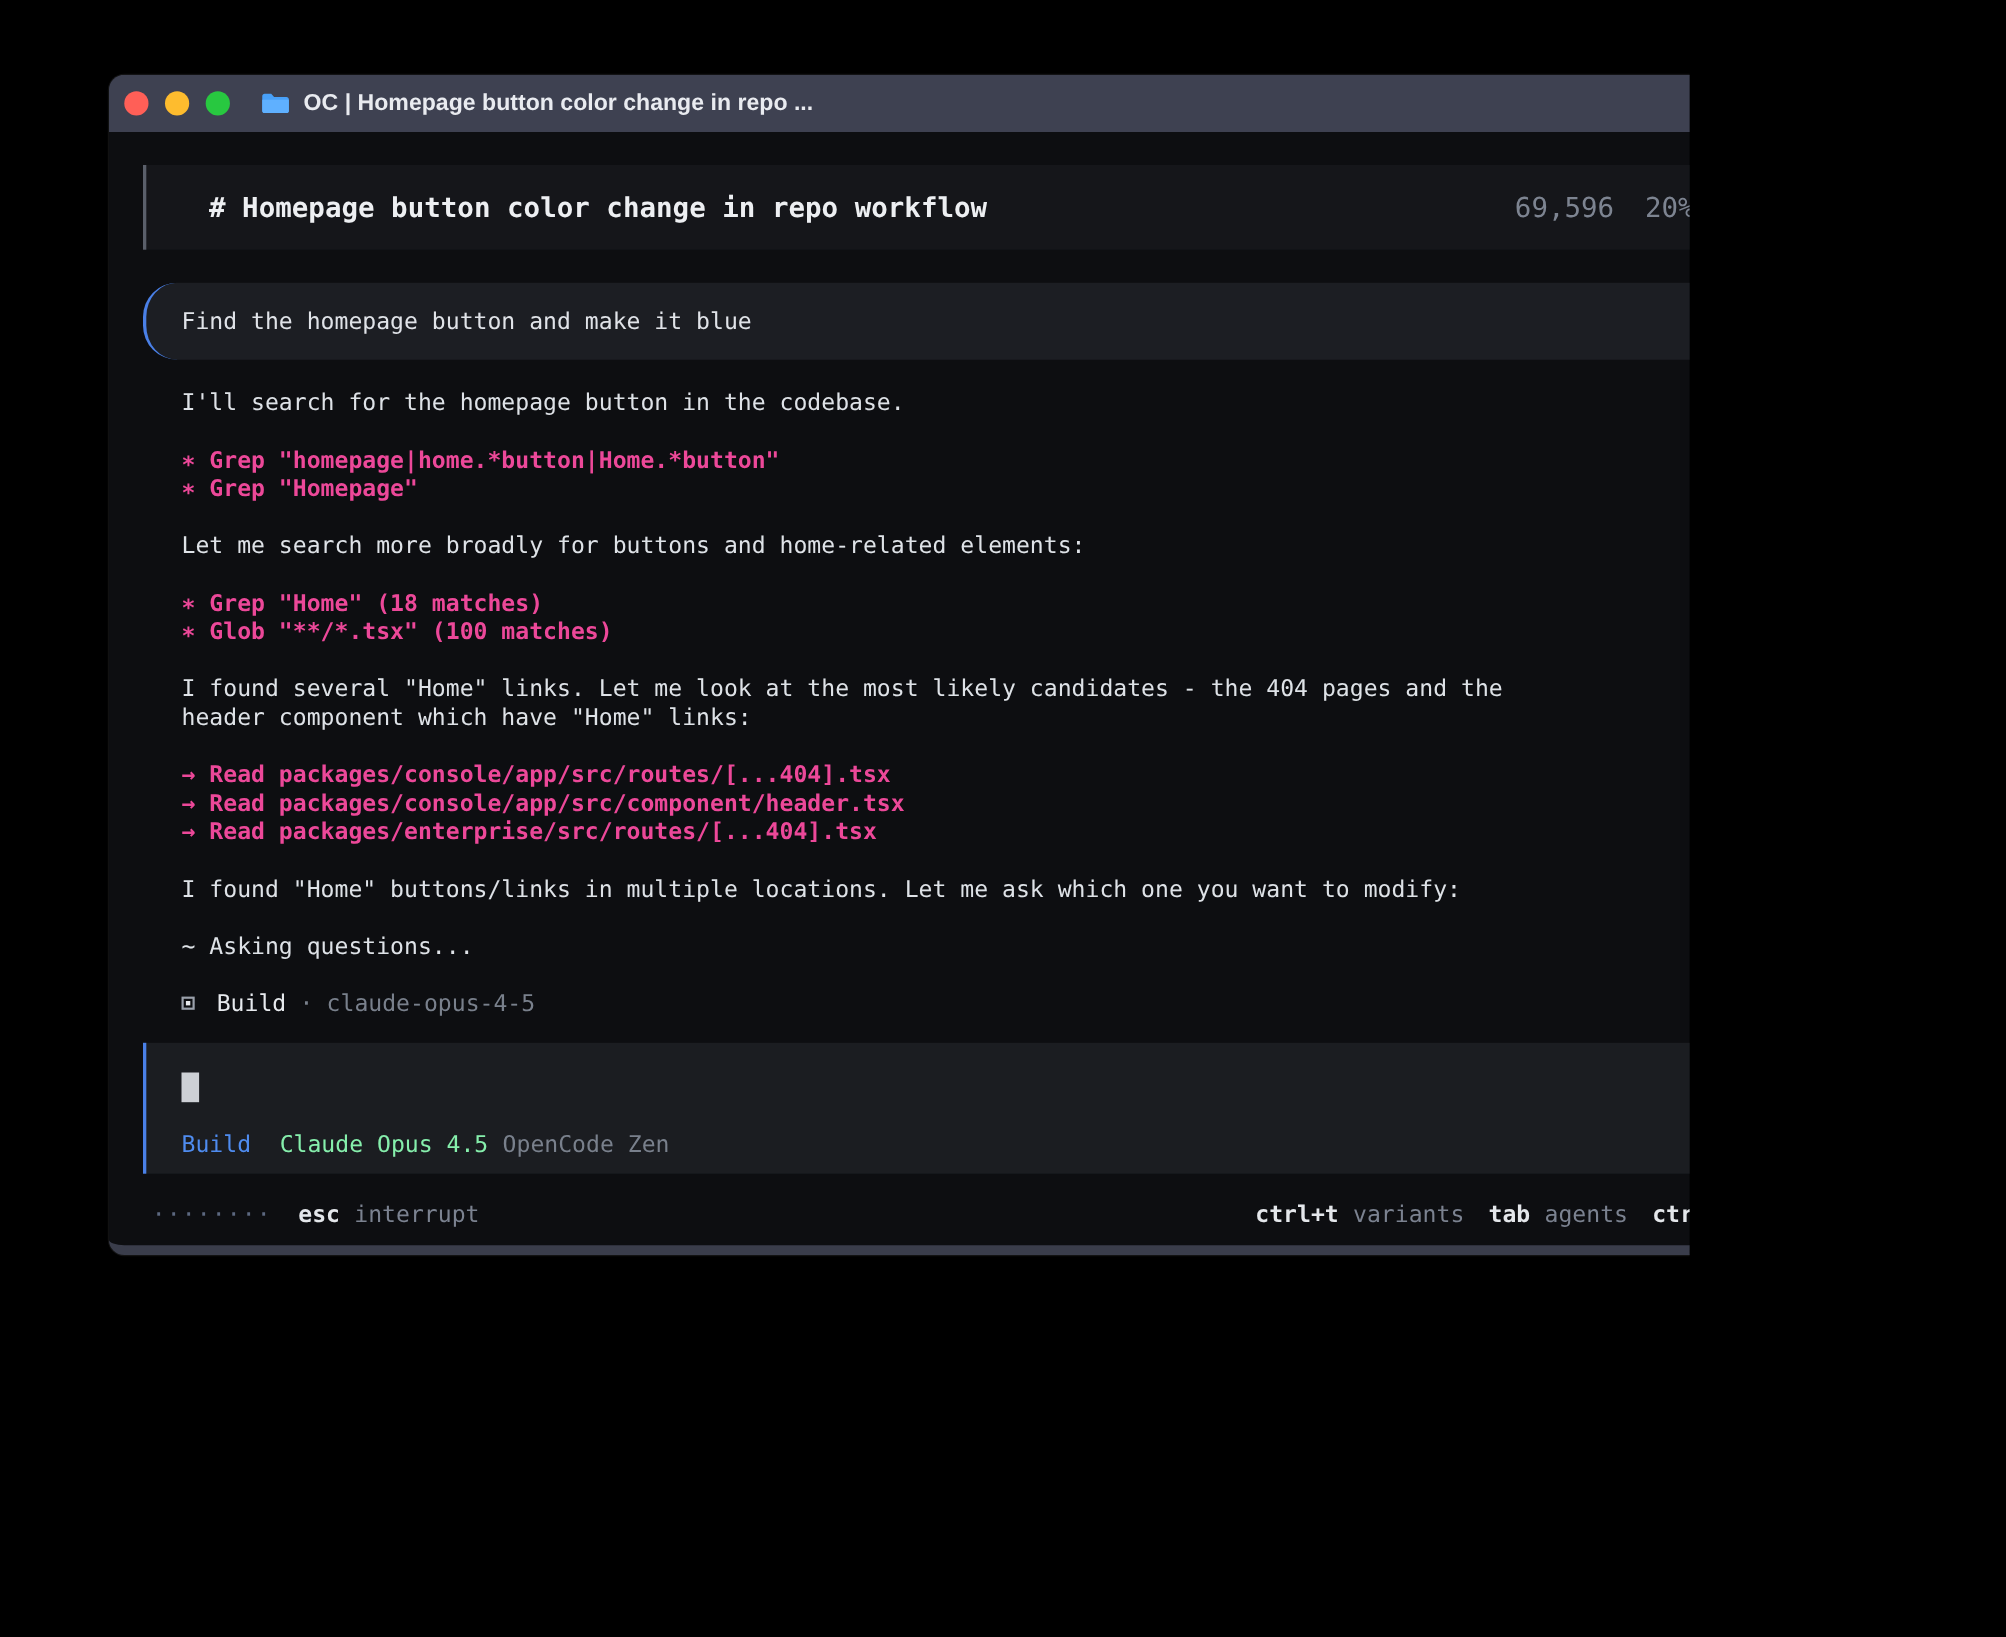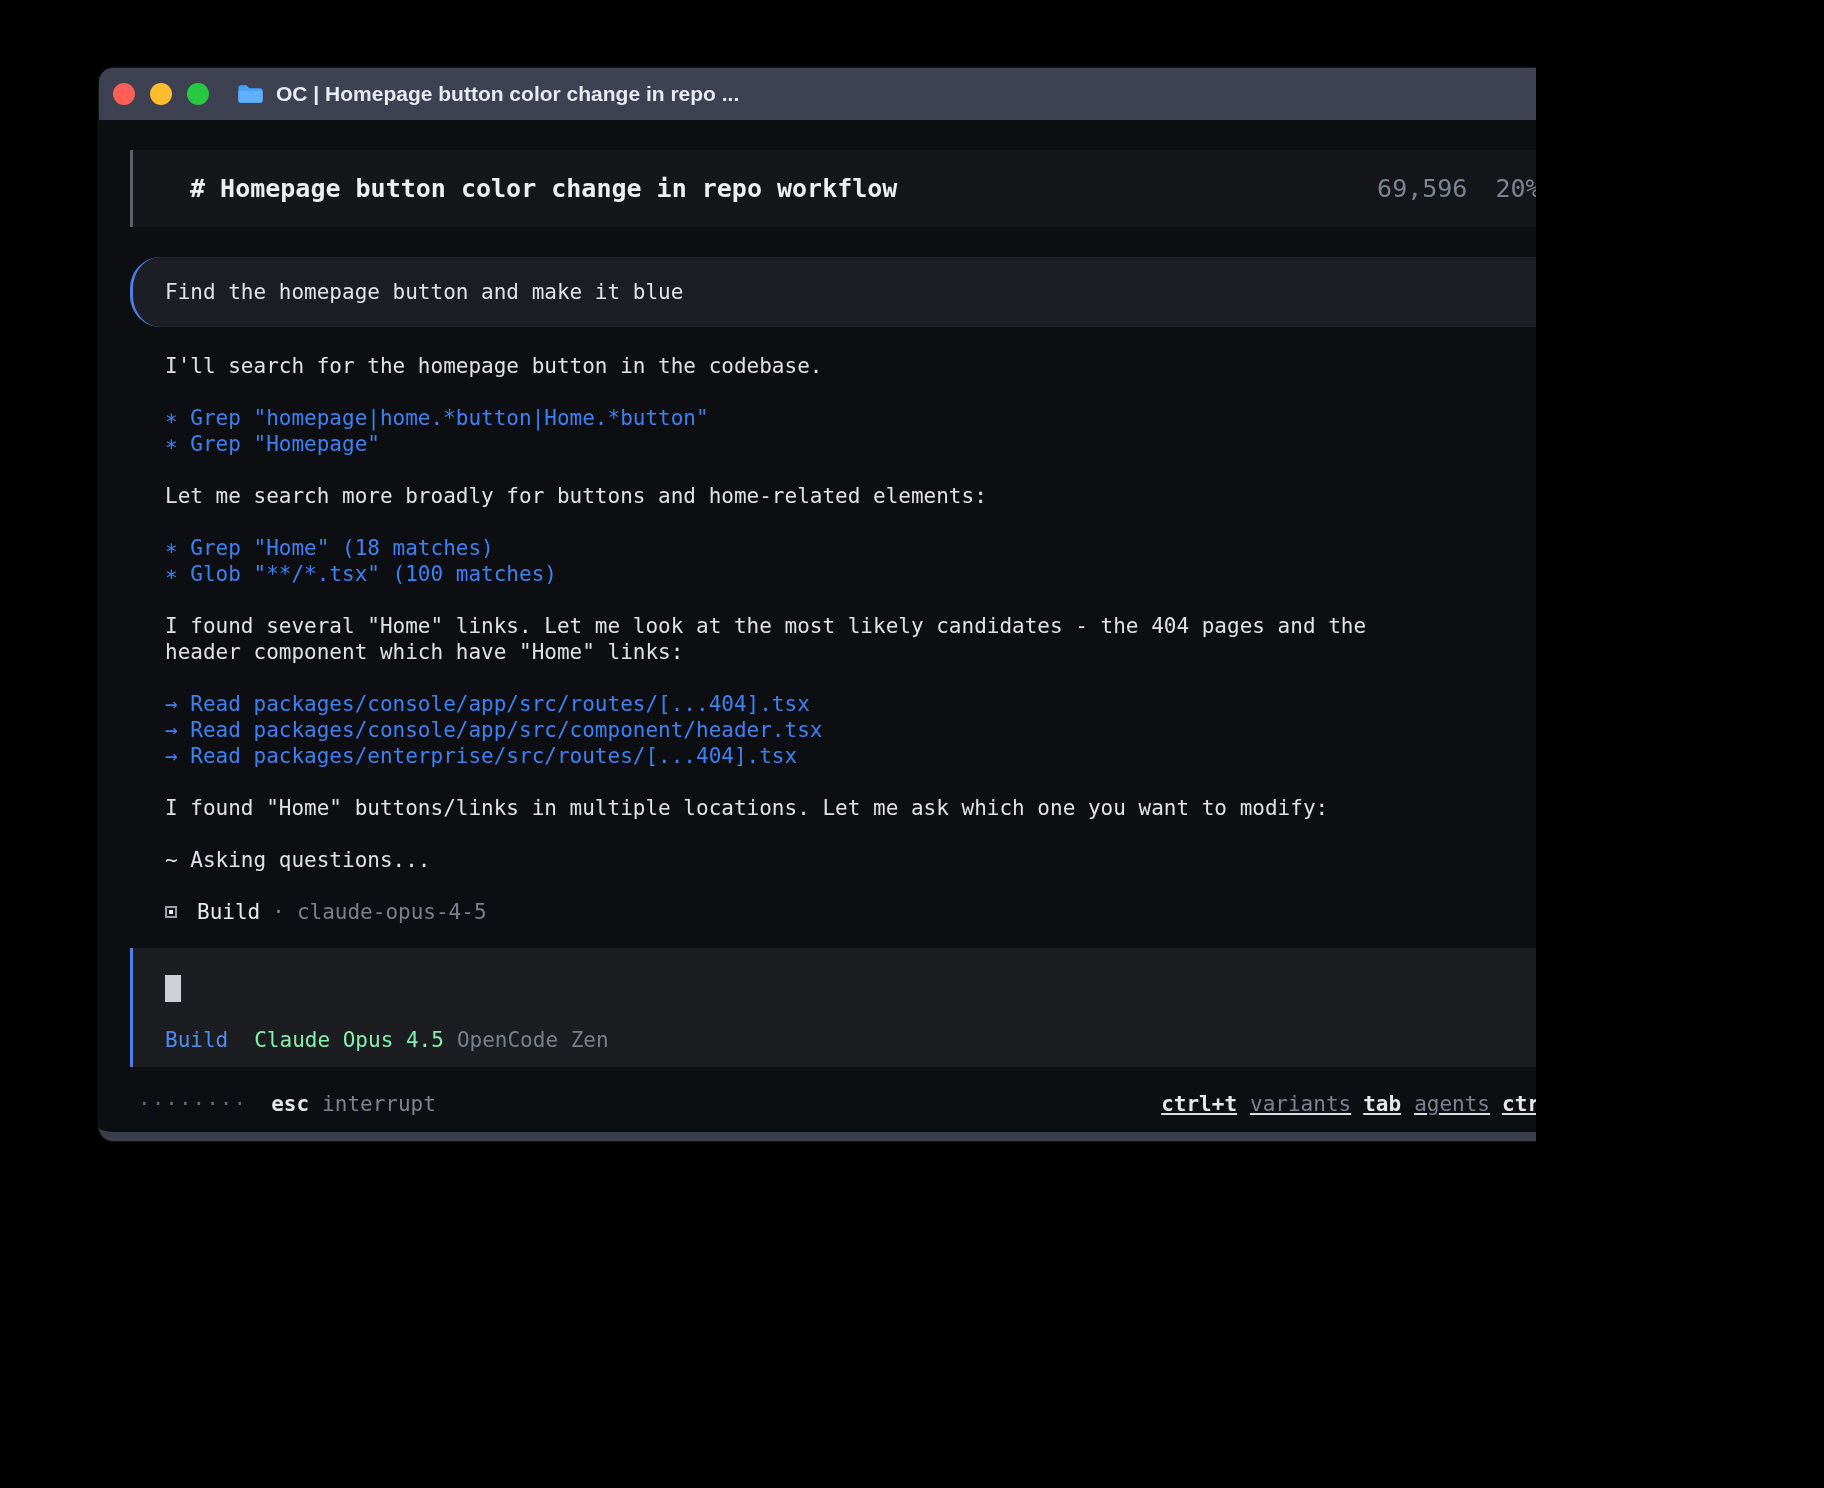--- a/index.html
+++ b/index.html
@@ -64,21 +64,21 @@
     margin-top: 30px;
     background: #1c1e23;
     border-left: 3px solid #4a80e8;
     padding: 22px 30px 22px 32px;
     color: #e0e3e8;
     border-radius: 31px;
   }
   .conversation { margin-left: 35px; }
   .conversation > * { margin: 26px 0 0 0; }
   .msg { max-width: 1240px; color: #dee2e7; }
-  .tool-line { color: #3b82f6; white-space: nowrap; }
+  .tool-line { color: #ec4899; white-space: nowrap; font-weight: bold; }
   .agent-row {
     margin: 26px 0 0 35px;
     display: flex; align-items: center;
     height: 26px;
   }
   .agent-icon {
     width: 12px; height: 12px;
     border: 2px solid #9aa0ab;
     position: relative;
     display: inline-block;
@@ -105,21 +105,21 @@
   .status-bar {
     margin-top: 24px;
     display: flex; align-items: center; justify-content: space-between;
     padding: 0 2px 0 8px;
   }
   .status-left { display: flex; align-items: center; }
   .spinner-dots { color: #5c6880; letter-spacing: 1px; }
   .key { color: #e4e7eb; font-weight: bold; }
   .hint-label { color: #7b8290; margin-left: 13px; }
   .esc-key { margin-left: 24px; }
-  .status-right { display: flex; align-items: center; gap: 12px; text-decoration: underline; }
+  .status-right { display: flex; align-items: center; gap: 22px; }
   .shortcut { display: flex; align-items: baseline; white-space: nowrap; }
 </style>
 </head>
 <body>
 
 <div class="screen">
   <div class="window">
 
     <div class="titlebar">
       <div class="traffic-lights">

